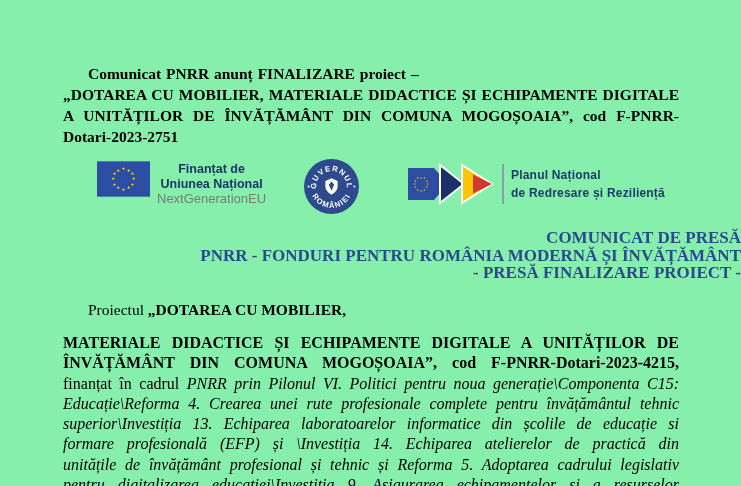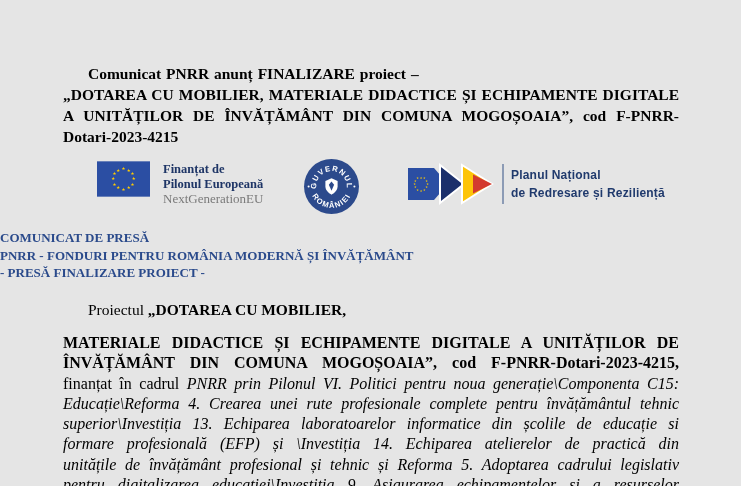--- a/index.html
+++ b/index.html
@@ -1,67 +1,67 @@
 <!DOCTYPE html>
 <html><head>
 <meta charset="utf-8">
 <style>
   html,body { margin:0; padding:0; background:#ffffff; }
   .page {
-    position:relative; width:741px; height:486px; background:#e5e5e5;
+    position:relative; width:741px; height:486px; background:#86efac;
     overflow:hidden; font-family:"Liberation Serif", serif; color:#000;
   }
 
   
   .doc-header {
     position:absolute; left:63px; top:63px; width:616px;
     font-weight:bold; font-size:15.5px; line-height:21px; word-spacing:1px;
   }
   .doc-header p { margin:0; }
   .hdr-line1 { text-indent:25px; text-align:left; }
   .hdr-rest  { text-align:justify; }
 
   
   .eu-logo { position:absolute; left:97px; top:161px; display:flex; align-items:flex-start; }
   .eu-flag { display:block; }
-  .eu-text { margin-left:13px; margin-top:1px; font-family:Liberation Serif, serif; }
+  .eu-text { margin-left:7px; margin-top:1px; font-family:Liberation Sans, sans-serif;text-align:center; }
   .eu-bold { font-size:12.5px; font-weight:bold; color:#1e3566; line-height:14.5px; }
   .eu-gray { font-size:13px; color:#7a7a7a; line-height:14px; margin-top:1px; }
 
   .gov-logo { position:absolute; left:303px; top:158px; }
 
   .pnrr-logo { position:absolute; left:408px; top:162px; height:44px; display:flex; align-items:center; }
   .pnrr-sep { width:2px; height:40px; background:#8c9bb5; margin:0 7px 0 6px; }
   .pnrr-text {
     font-family:"Liberation Sans", sans-serif; font-weight:bold;
     font-size:12px; line-height:18.5px; color:#203a6d; letter-spacing:0.2px; white-space:nowrap;
   }
 
   
   .press-heading {
-    position:absolute; left:0; top:229px; width:741px; text-align:left;
-    color:#2a4a8b; font-weight:bold; font-size:13px; line-height:17.6px;
+    position:absolute; left:0; top:229px; width:741px; text-align:right;
+    color:#2a4a8b; font-weight:bold; font-size:17px; line-height:17.6px;
   }
 
   
   .body-text { position:absolute; left:63px; top:300px; width:616px; font-size:15.5px; }
   .body-intro { margin:0 0 13px 0; text-indent:25px; line-height:20px; }
   .body-main  { margin:0; text-align:justify; line-height:20.3px; font-size:16px; word-spacing:3px; }
   .b  { font-weight:bold; }
   .i  { font-style:italic; }
   .bi { font-weight:normal; font-style:italic; }
 </style>
 </head>
 <body>
 
 <div class="page">
 
   <div class="doc-header">
     <p class="hdr-line1">Comunicat PNRR anunț FINALIZARE proiect –</p>
-    <p class="hdr-rest">„DOTAREA CU MOBILIER, MATERIALE DIDACTICE ȘI ECHIPAMENTE DIGITALE A UNITĂȚILOR DE ÎNVĂȚĂMÂNT DIN COMUNA MOGOȘOAIA”, cod F-PNRR-Dotari-2023-4215</p>
+    <p class="hdr-rest">„DOTAREA CU MOBILIER, MATERIALE DIDACTICE ȘI ECHIPAMENTE DIGITALE A UNITĂȚILOR DE ÎNVĂȚĂMÂNT DIN COMUNA MOGOȘOAIA”, cod F-PNRR-Dotari-2023-2751</p>
   </div>
 
   <div class="eu-logo">
     <svg class="eu-flag" width="53" height="36" viewBox="0 0 54 36">
       <rect x="0" y="0" width="54" height="36" fill="#2b4ea3"></rect>
       <g fill="#ffcc00" font-size="4.5" text-anchor="middle" dominant-baseline="central">
         <text x="27" y="7.5">★</text>
         <text x="32.3" y="8.9">★</text>
         <text x="36.1" y="12.8">★</text>
         <text x="37.5" y="18">★</text>
@@ -70,21 +70,21 @@
         <text x="27" y="28.5">★</text>
         <text x="21.7" y="27.1">★</text>
         <text x="17.9" y="23.2">★</text>
         <text x="16.5" y="18">★</text>
         <text x="17.9" y="12.8">★</text>
         <text x="21.7" y="8.9">★</text>
       </g>
     </svg>
     <div class="eu-text">
       <div class="eu-bold">Finanțat de</div>
-      <div class="eu-bold">Pilonul Europeană</div>
+      <div class="eu-bold">Uniunea Național</div>
       <div class="eu-gray">NextGenerationEU</div>
     </div>
   </div>
 
   <div class="gov-logo">
     <svg width="57" height="57" viewBox="0 0 56 56">
       <circle cx="28" cy="28" r="27" fill="#2c4a8c"></circle>
       <defs>
         <path id="arcTop" d="M 13 28 A 15 15 0 0 1 43 28"></path>
         <path id="arcBot" d="M 7 28 A 21 21 0 0 0 49 28"></path>

